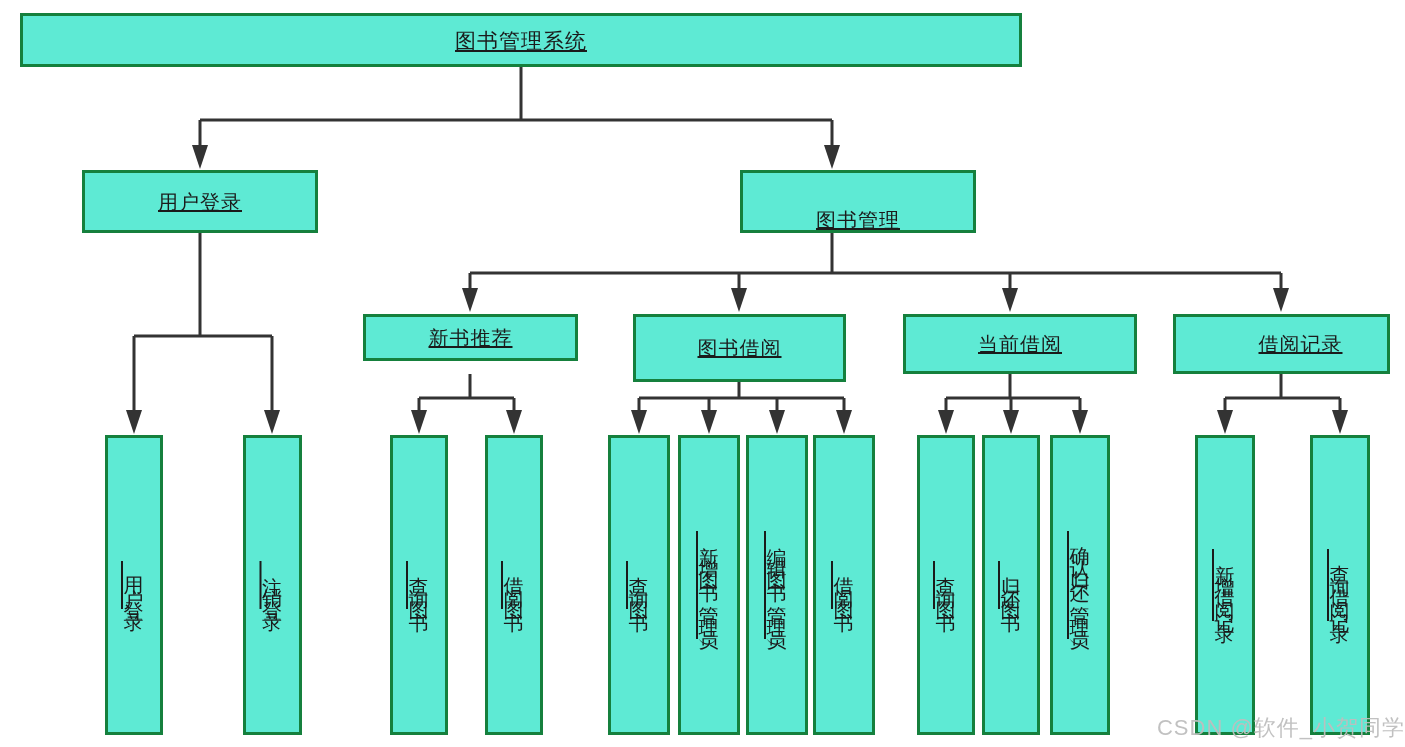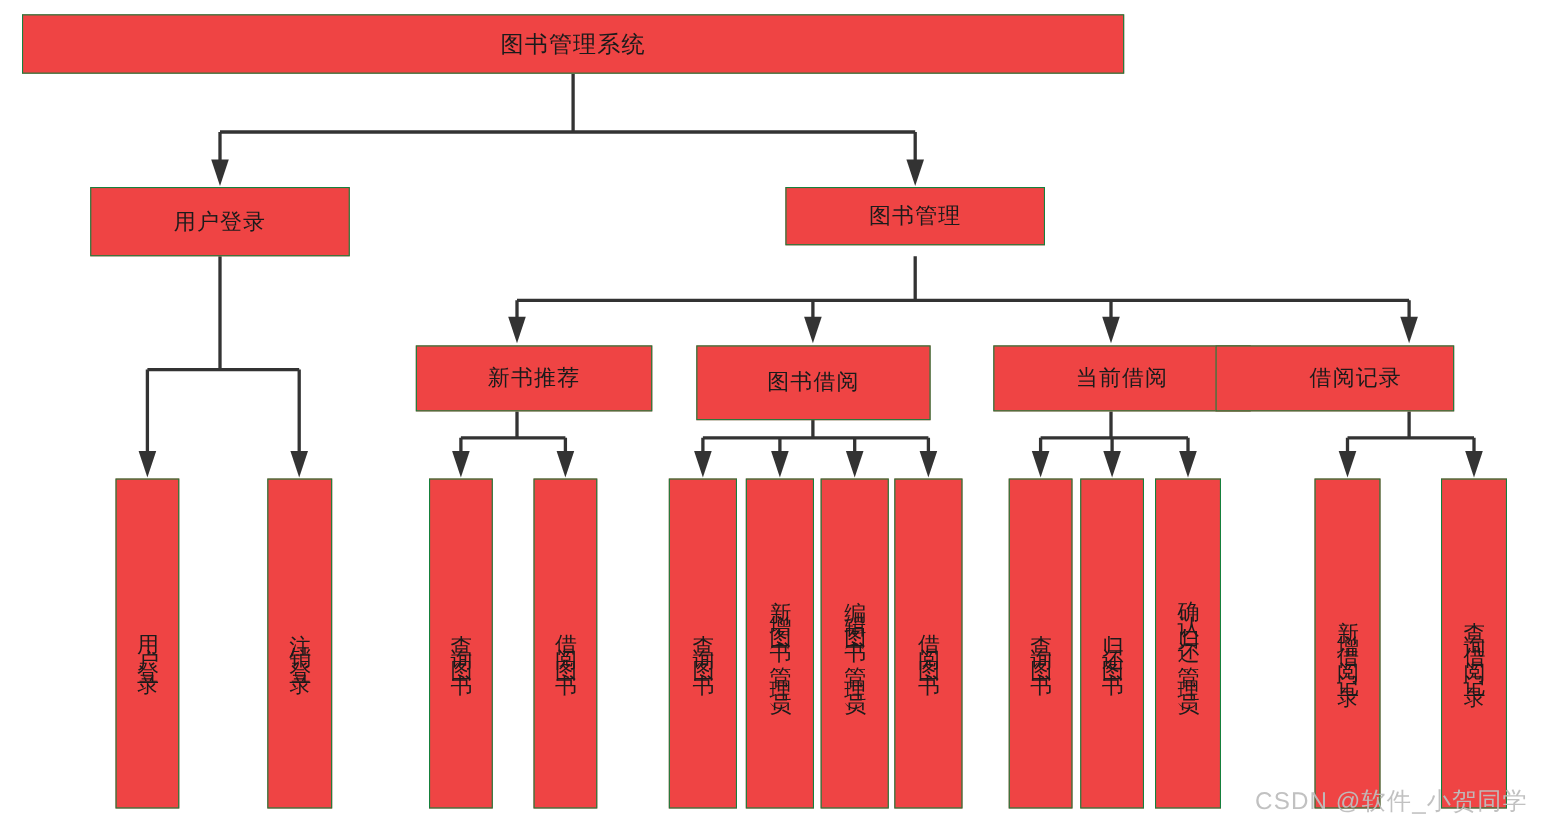--- a/index.html
+++ b/index.html
@@ -12,43 +12,44 @@
     overflow: hidden;
   }
   #connectors {
     position: absolute;
     left: 0; top: 0;
     z-index: 0;
   }
   .node {
     position: absolute;
     box-sizing: border-box;
-    border: 1px solid #15803d;
-    background: #ef4444;
+    border: 3px solid #15803d;
+    background: #5eead4;
     display: flex;
     align-items: center;
     justify-content: center;
     z-index: 1;
     color: #1b1b1b;
     font-size: 20px;
     line-height: 1;
+    text-decoration: underline;
   }
   .node-h span {
     white-space: nowrap;
     letter-spacing: 1px;
   }
   .node-v span {
     writing-mode: vertical-rl;
     text-orientation: mixed;
     letter-spacing: 12px;
     white-space: nowrap;
   }
   .watermark {
     position: absolute;
-    right: 16px;
+    right: 0px;
     bottom: 4px;
     z-index: 5;
     font-size: 22px;
     color: rgba(190, 190, 190, 0.95);
     white-space: nowrap;
     letter-spacing: 1px;
   }
 </style>
 </head>
 <body>
@@ -88,34 +89,34 @@
     </g>
   </svg>
 
   <div class="node node-h" style="left:20px; top:13px; width:1002px; height:54px; font-size:21px;">
     <span>图书管理系统</span>
   </div>
 
   <div class="node node-h" style="left:82px; top:170px; width:236px; height:63px;">
     <span>用户登录</span>
   </div>
-  <div class="node node-h" style="left:714px; top:170px; width:236px; height:53px;">
+  <div class="node node-h" style="left:740px; top:170px; width:236px; height:63px;align-items:flex-end;">
     <span>图书管理</span>
   </div>
 
-  <div class="node node-h" style="left:378px; top:314px; width:215px; height:60px;justify-content:center;">
+  <div class="node node-h" style="left:363px; top:314px; width:215px; height:47px;justify-content:center;">
     <span>新书推荐</span>
   </div>
   <div class="node node-h" style="left:633px; top:314px; width:213px; height:68px;">
     <span>图书借阅</span>
   </div>
   <div class="node node-h" style="left:903px; top:314px; width:234px; height:60px;">
     <span>当前借阅</span>
   </div>
-  <div class="node node-h" style="left:1105px; top:314px; width:217px; height:60px;padding-left:38px;">
+  <div class="node node-h" style="left:1173px; top:314px; width:217px; height:60px;padding-left:38px;">
     <span>借阅记录</span>
   </div>
 
   <div class="node node-v" style="left:105px; top:435px; width:58px; height:300px;">
     <span>用户登录</span>
   </div>
   <div class="node node-v" style="left:243px; top:435px; width:59px; height:300px;">
     <span>注销登录</span>
   </div>
 

